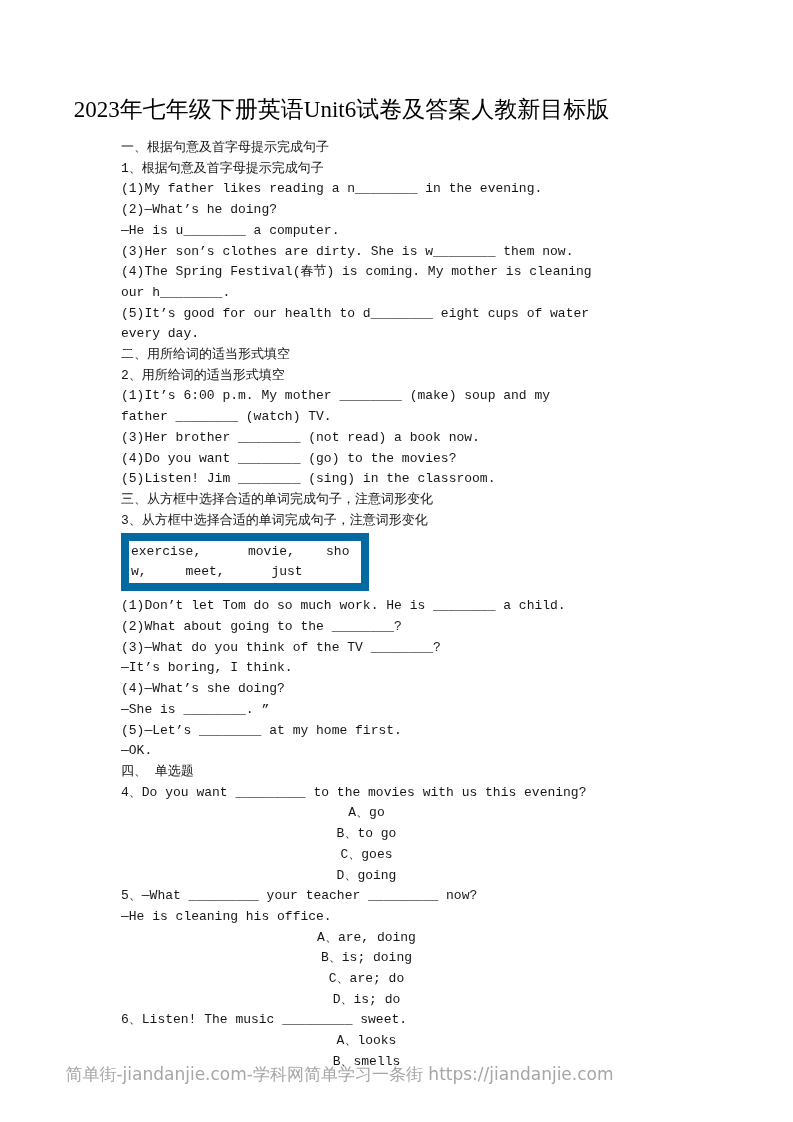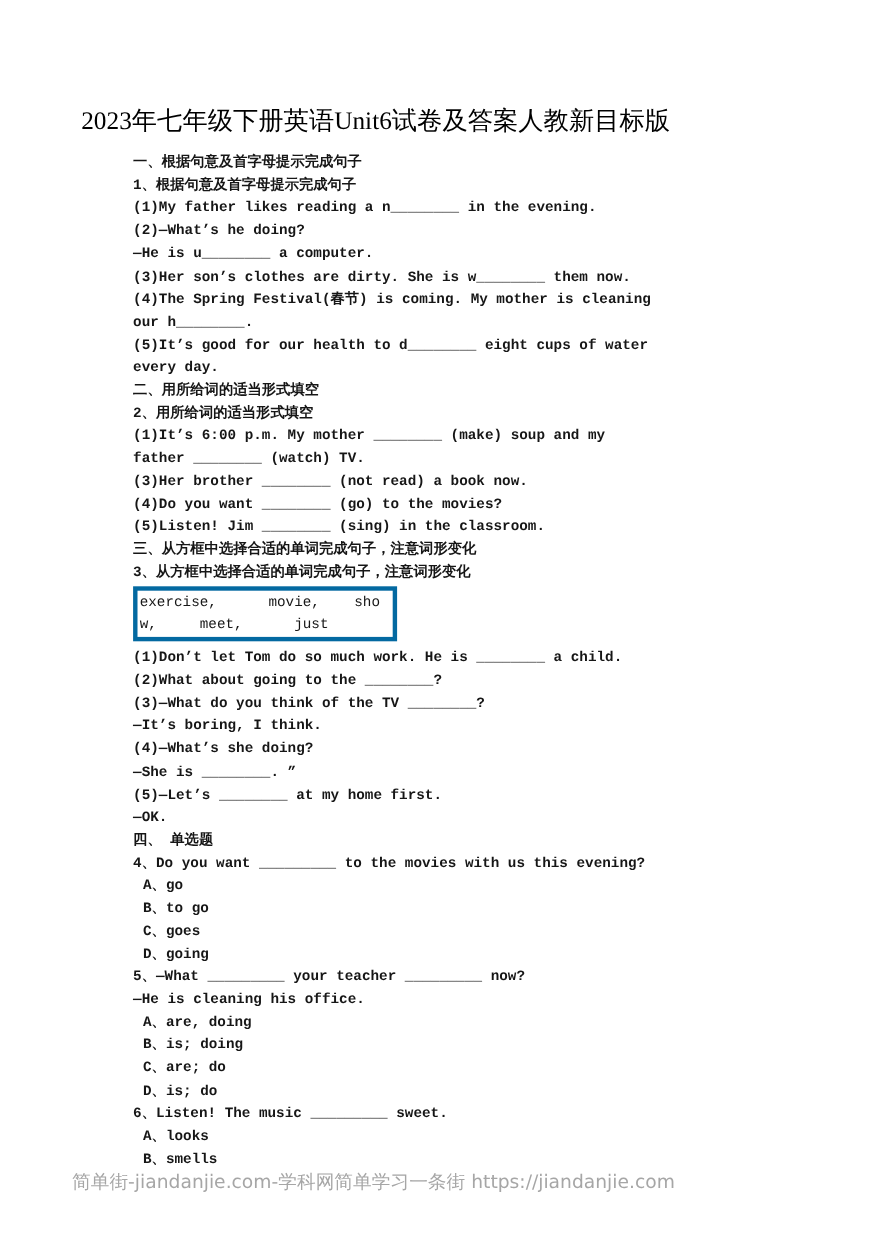--- a/index.html
+++ b/index.html
@@ -20,25 +20,25 @@
     font-size: 23px;
     font-weight: 400;
     color: #000000;
     line-height: 30px;
   }
   .body {
     margin: 13px 80px 0 121px;
     font-size: 13px;
     line-height: 20.7px;
   }
-  .line { white-space: pre-wrap; font-weight: bold; }
-  .option { padding-left: 9px; }
+  .line { white-space: pre-wrap; }
+  .option { padding-left: 9px; text-align: center; }
   .word-box {
     width: 228px;
-    border: 4px solid #0369a1;
+    border: 8px solid #0369a1;
     margin: 2px 0 5px 0;
     padding: 1px 2px;
   }
   .box-line { white-space: pre; line-height: 20px; font-size: 13px; }
   .footer {
     position: absolute;
     left: 0; right: 4px;
     bottom: 36px;
     text-align: center;
     font-family: "DejaVu Sans", "Liberation Sans", sans-serif;

